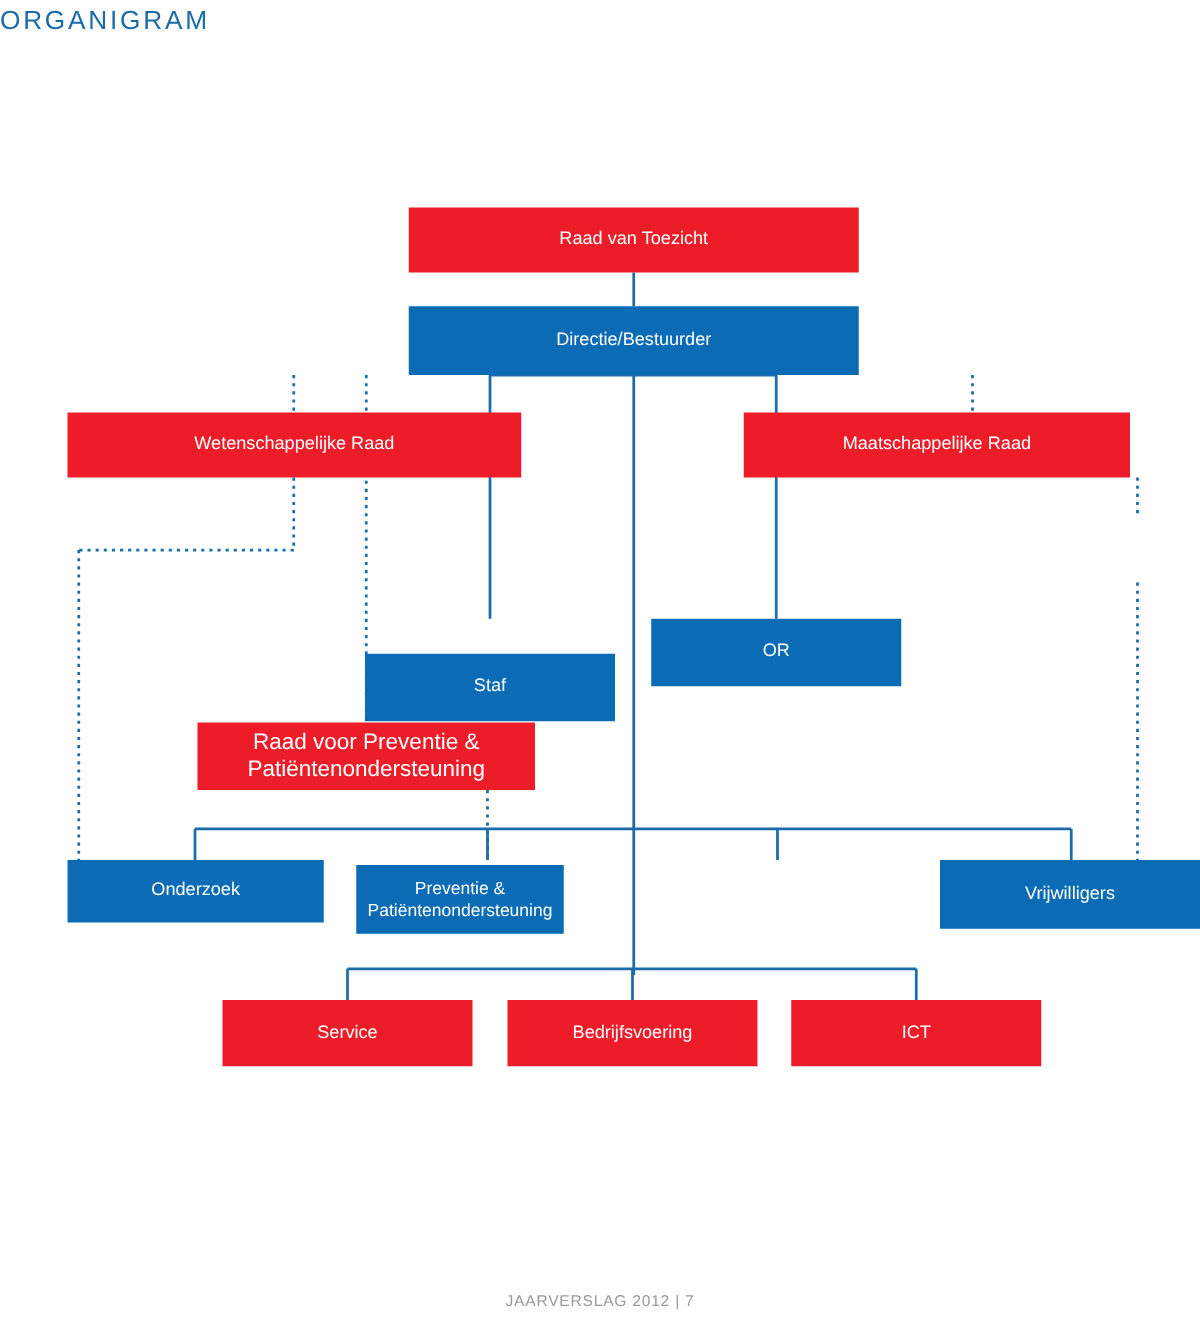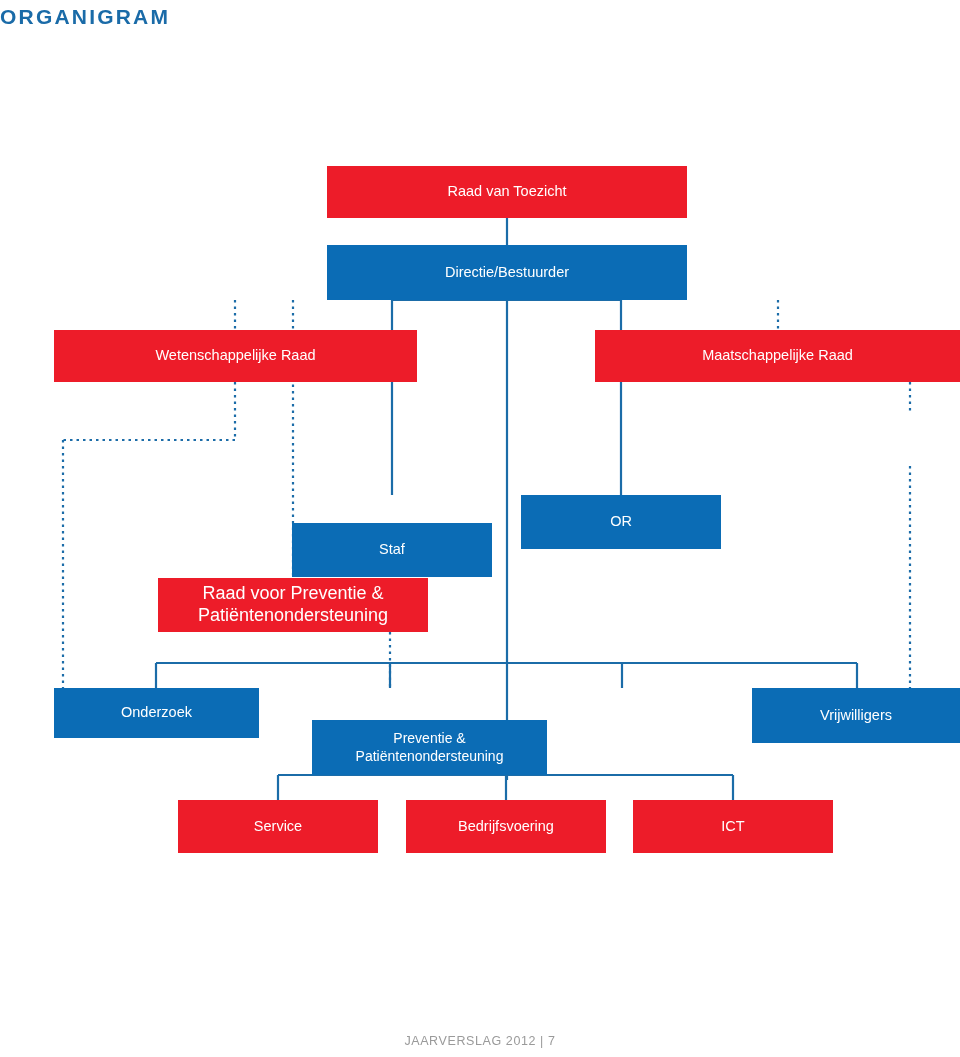--- a/index.html
+++ b/index.html
@@ -16,21 +16,21 @@
     overflow: hidden;
     background: #ffffff;
   }
 
   
   #page-title {
     position: absolute;
     left: 0px;
     top: 5px;
     font-size: 21px;
-    font-weight: bold;
+    font-weight: normal;
     letter-spacing: 2.2px;
     color: #1A6BA8;
     white-space: nowrap;
   }
 
   
   #org-chart {
     position: absolute;
     left: 0; top: 0;
     width: 960px; height: 1057px;
@@ -129,21 +129,21 @@
     </div>
 
     <div class="node blue" style="left:327px; top:245px; width:360px; height:55px;">
       <span class="label">Directie/Bestuurder</span>
     </div>
 
     <div class="node red" style="left:54px; top:330px; width:363px; height:52px;">
       <span class="label">Wetenschappelijke Raad</span>
     </div>
 
-    <div class="node red" style="left:595px; top:330px; width:365px; height:52px;">
+    <div class="node red" style="left:595px; top:330px; width:309px; height:52px;">
       <span class="label">Maatschappelijke Raad</span>
     </div>
 
 
     <div class="node blue" style="left:292px; top:495px; width:200px; height:54px;margin-top:28px;">
       <span class="label">Staf</span>
     </div>
 
     <div class="node blue" style="left:521px; top:495px; width:200px; height:54px;">
       <span class="label">OR</span>
@@ -153,21 +153,21 @@
       <span class="label">
         <span>Raad voor Preventie &amp;</span><br>
         <span>Patiëntenondersteuning</span>
       </span>
     </div>
 
     <div class="node blue" style="left:54px; top:688px; width:205px; height:50px;">
       <span class="label">Onderzoek</span>
     </div>
 
-    <div class="node blue two-line" style="left:285px; top:720px; width:235px; height:55px;margin-left:27px;">
+    <div class="node blue two-line" style="left:285px; top:692px; width:166px; height:55px;">
       <span class="label">
         <span>Preventie &amp;</span><br>
         <span>Patiëntenondersteuning</span>
       </span>
     </div>
 
 
     <div class="node blue" style="left:752px; top:688px; width:208px; height:55px;">
       <span class="label">Vrijwilligers</span>
     </div>

